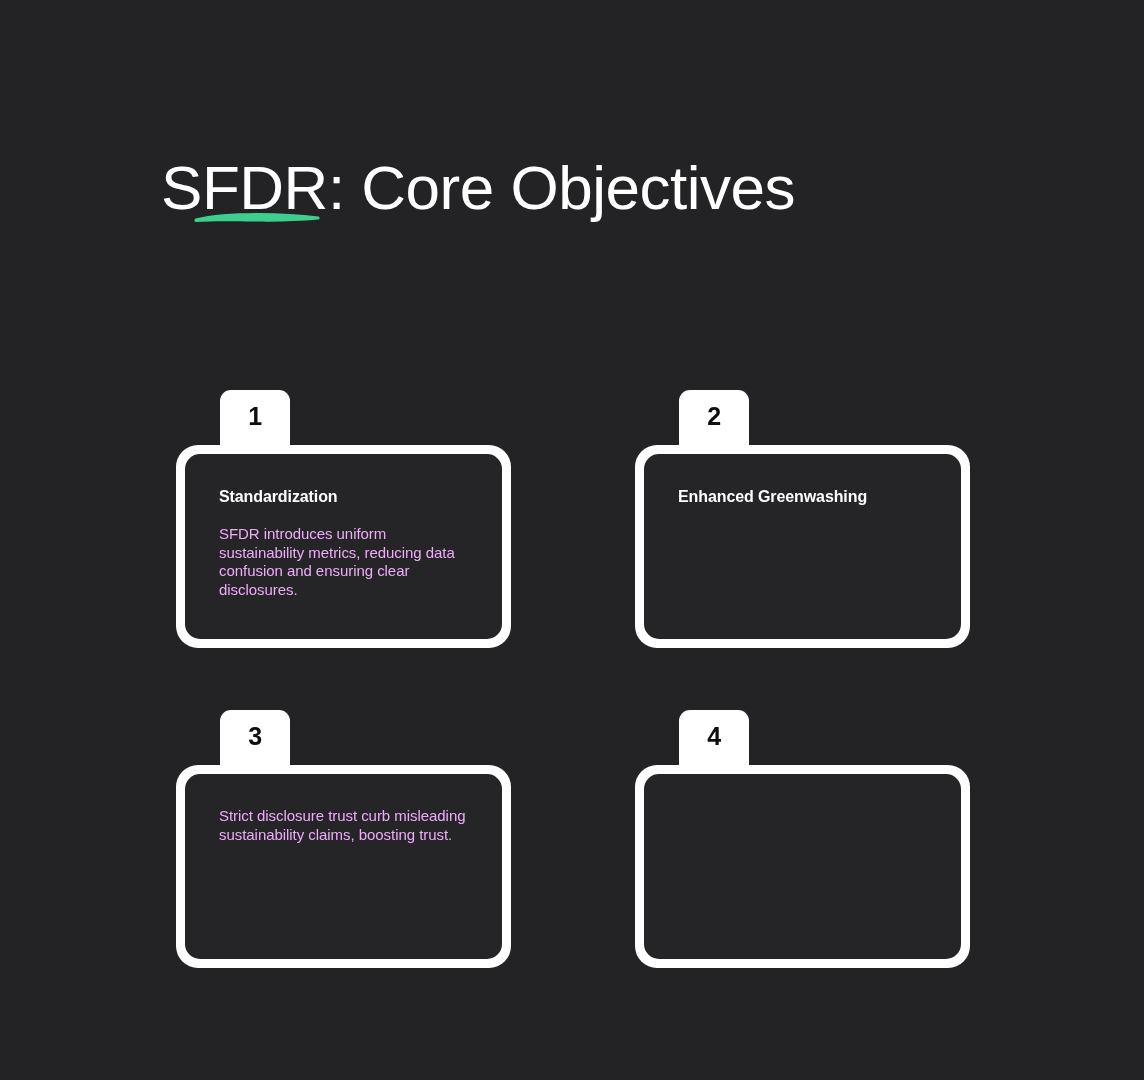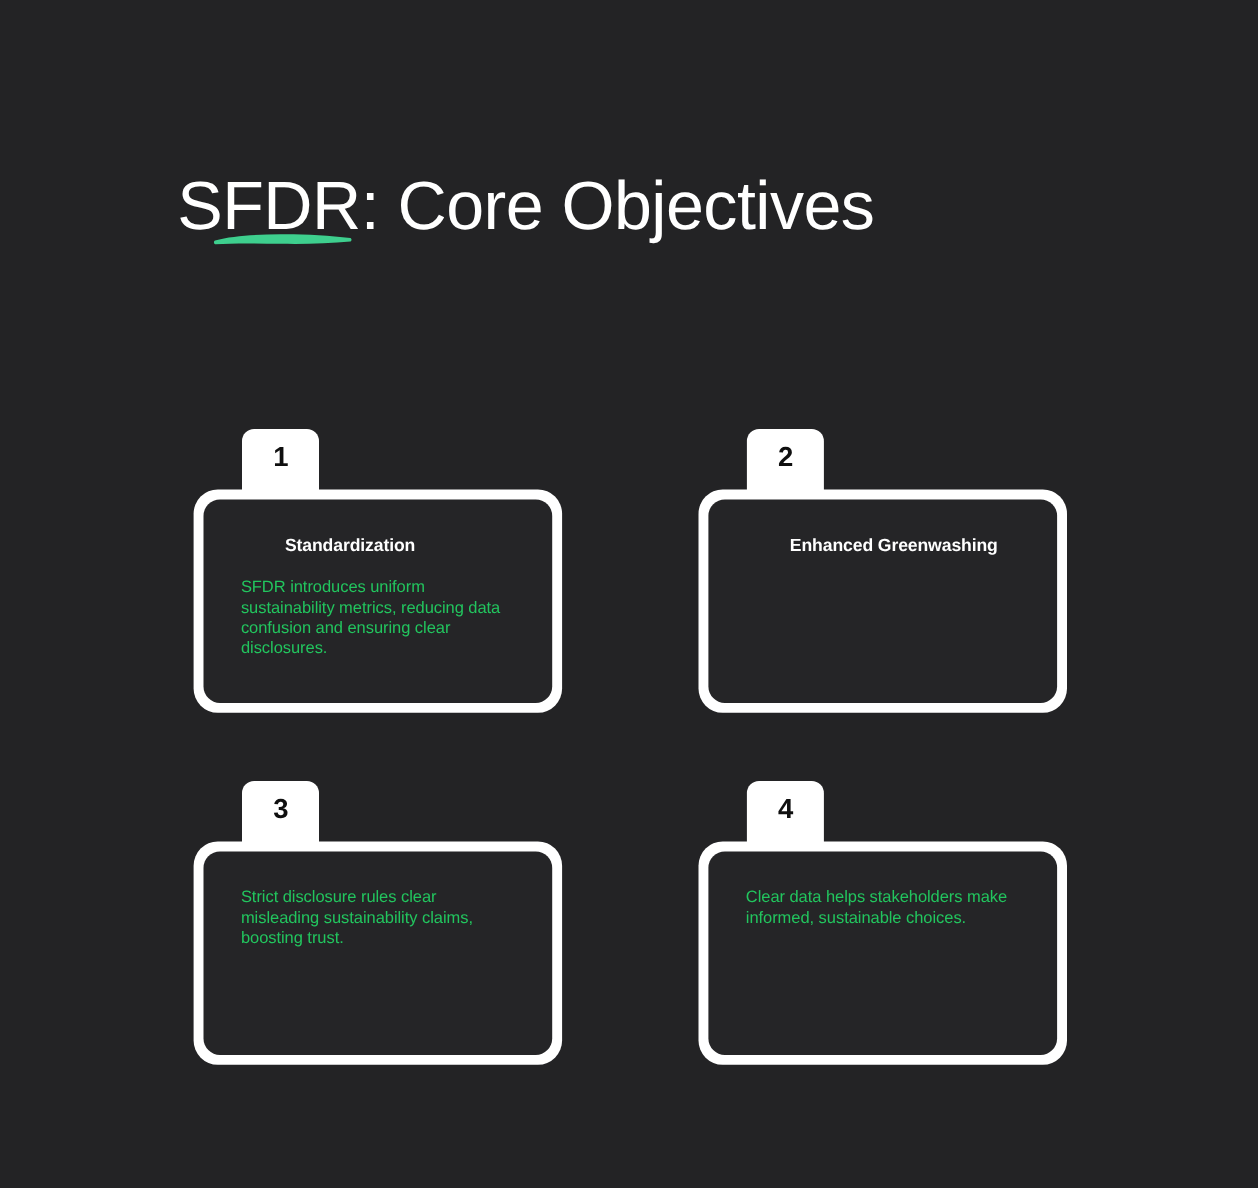--- a/index.html
+++ b/index.html
@@ -112,28 +112,27 @@
     padding: 33px 32px 20px 34px;
   }
 
   .card-heading {
     font-size: 16px;
     line-height: 20px;
     font-weight: 700;
     color: #ffffff;
     letter-spacing: -0.1px;
     margin-bottom: 18px;
-    margin-left: 40px;
   }
 
   .card-body {
     font-size: 15px;
     line-height: 18.5px;
     font-weight: 400;
-    color: #22c55e;
+    color: #f0abfc;
     letter-spacing: -0.05px;
   }
 </style>
 </head>
 <body>
 
 <div id="title-block">
   <h1 id="page-title">SFDR: Core Objectives</h1>
   <svg id="title-underline" viewBox="0 0 128 13" preserveAspectRatio="none" aria-hidden="true">
     <path d="M2.5,8.6 C18,4.4 40,3.2 62,3.0 C84,2.8 106,4.2 125.5,6.4
@@ -166,29 +165,28 @@
       </div>
     </div>
   </div>
 
   <div class="card-slot col-a row-2">
     <div class="card-number-tab">
       <span class="card-number">3</span>
     </div>
     <div class="card-frame">
       <div class="card-inner">
-        <div class="card-body">Strict disclosure rules clear misleading sustainability claims, boosting trust.</div>
+        <div class="card-body">Strict disclosure trust curb misleading sustainability claims, boosting trust.</div>
       </div>
     </div>
   </div>
 
   <div class="card-slot col-b row-2">
     <div class="card-number-tab">
       <span class="card-number">4</span>
     </div>
     <div class="card-frame">
       <div class="card-inner">
-        <div class="card-body">Clear data helps stakeholders make informed, sustainable choices.</div>
       </div>
     </div>
   </div>
 
 </div>
 
 </body></html>

